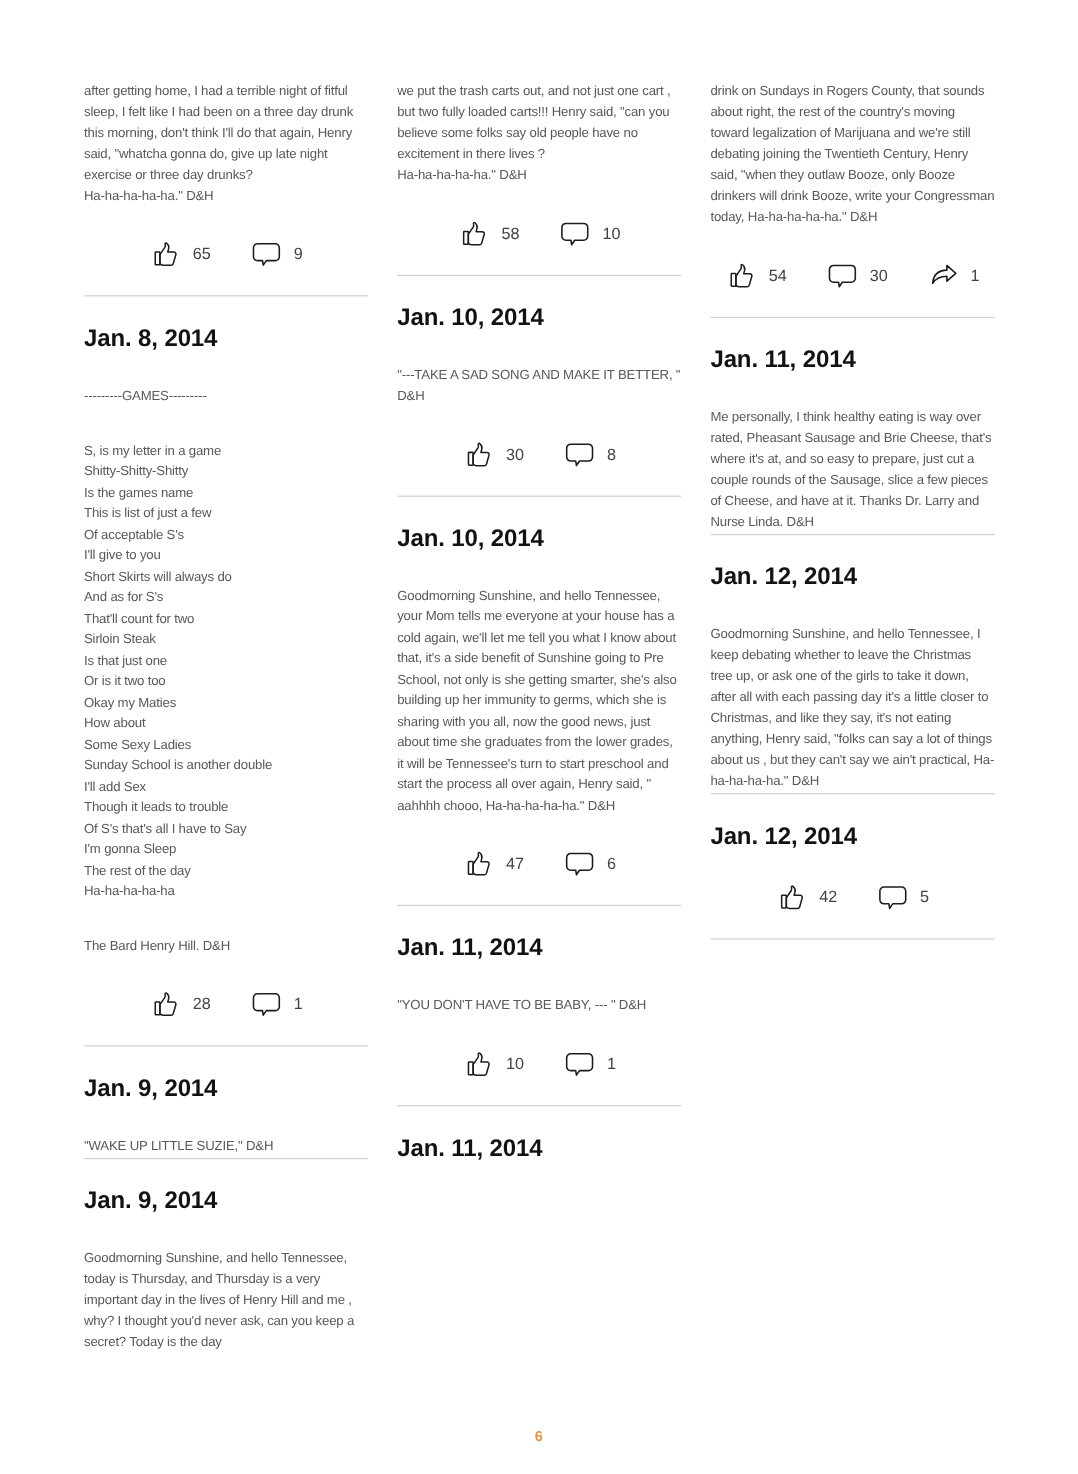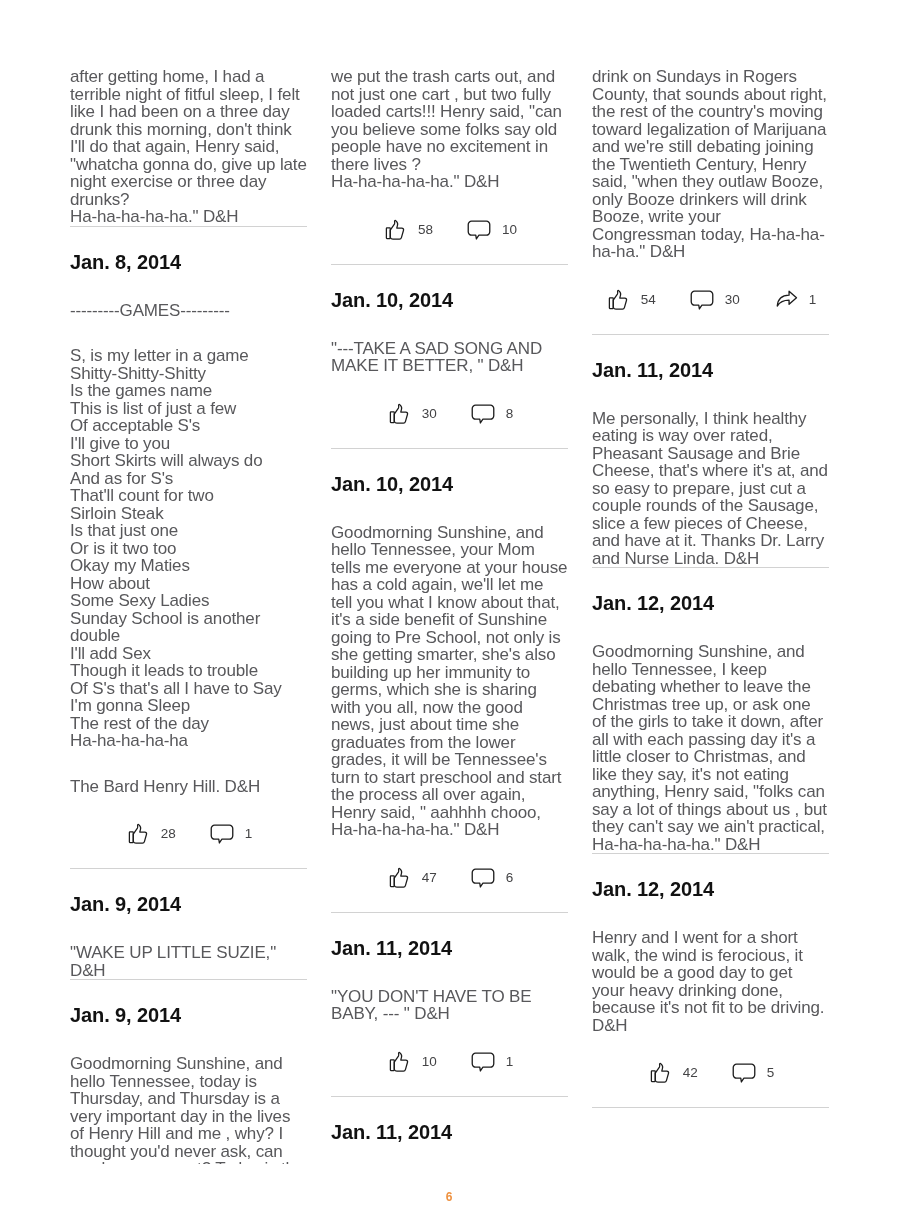--- a/index.html
+++ b/index.html
@@ -25,21 +25,21 @@
   .column{
     width:237px;height:1098px;
     overflow:hidden;
   }
   .post-date{
     font-size:20px;font-weight:bold;color:var(--heading-text);
     letter-spacing:-0.1px;
     margin:24px 0 0 0;
   }
   .post-text{
-    font-size:17px;line-height:17.5px;
+    font-size:11px;line-height:17.5px;
     letter-spacing:-0.15px;
     color:var(--body-text);
     margin:28px 0 0 0;
     white-space:pre-line;
   }
   .post:first-child > .post-text:first-child{margin-top:2px;}
   .divider{
     border:0;border-top:1px solid var(--divider);
     margin:0;
   }
@@ -61,20 +61,35 @@
 </style>
 </head>
 <body>
 
 <main class="page">
   <div class="columns">
       <div class="column">
         <section class="post">
           <p class="post-text">after getting home, I had a terrible night of fitful sleep, I felt like I had been on a three day drunk this morning, don't think I'll do that again, Henry said, "whatcha gonna do, give up late night exercise or three day drunks?
 Ha-ha-ha-ha-ha." D&amp;H</p>
+          <div class="reactions">
+            <span class="reaction">
+              <svg width="27" height="27" viewBox="0 0 32 32" stroke-linejoin="round" stroke-linecap="round">
+                <rect x="5.2" y="14.2" width="4.6" height="12.6" rx="0.6"></rect>
+                <path d="M9.8 25.4c0.5 1.1 1.9 1.9 3.1 1.9h7.9c1 0 1.9-0.7 2.2-1.7l2.5-8.7c0.4-1.3-0.6-2.6-2-2.6h-6l0.9-3.4c0.5-1.9-0.4-4.1-2-5.4c-0.7-0.6-1.7 0-1.5 0.9c0.2 1 0.3 2.4-0.2 3.2l-4.9 7.2z"></path>
+              </svg>
+              <span class="count">65</span>
+            </span>
+            <span class="reaction">
+              <svg width="28" height="25" viewBox="0 0 32 28" stroke-linejoin="round">
+                <path d="M7.5 4.5h17a3.8 3.8 0 0 1 3.8 3.8v8.4a3.8 3.8 0 0 1-3.8 3.8h-8.6l-2.9 4.3-0.7-4.3h-4.8a3.8 3.8 0 0 1-3.8-3.8v-8.4a3.8 3.8 0 0 1 3.8-3.8z"></path>
+              </svg>
+              <span class="count">9</span>
+            </span>
+          </div>
         </section>
         <hr class="divider">
         <section class="post">
           <h3 class="post-date">Jan. 8, 2014</h3>
           <p class="post-text">---------GAMES---------</p>
           <p class="post-text">S, is my letter in a game
 Shitty-Shitty-Shitty
 Is the games name
 This is list of just a few
 Of acceptable S's
@@ -239,21 +254,20 @@
           <p class="post-text">Me personally, I think healthy eating is way over rated, Pheasant Sausage and Brie Cheese, that's where it's at, and so easy to prepare, just cut a couple rounds of the Sausage, slice a few pieces of Cheese, and have at it. Thanks Dr. Larry and Nurse Linda. D&amp;H</p>
         </section>
         <hr class="divider">
         <section class="post">
           <h3 class="post-date">Jan. 12, 2014</h3>
           <p class="post-text">Goodmorning Sunshine, and hello Tennessee, I keep debating whether to leave the Christmas tree up, or ask one of the girls to take it down, after all with each passing day it's a little closer to Christmas, and like they say, it's not eating anything, Henry said, "folks can say a lot of things about us , but they can't say we ain't practical, Ha-ha-ha-ha-ha." D&amp;H</p>
         </section>
         <hr class="divider">
         <section class="post">
           <h3 class="post-date">Jan. 12, 2014</h3>
-          <p class="post-text">Henry and I went for a short walk, the wind is ferocious, it would be a good day to get your heavy drinking done, because it's not fit to be driving. D&amp;H</p>
           <div class="reactions">
             <span class="reaction">
               <svg width="27" height="27" viewBox="0 0 32 32" stroke-linejoin="round" stroke-linecap="round">
                 <rect x="5.2" y="14.2" width="4.6" height="12.6" rx="0.6"></rect>
                 <path d="M9.8 25.4c0.5 1.1 1.9 1.9 3.1 1.9h7.9c1 0 1.9-0.7 2.2-1.7l2.5-8.7c0.4-1.3-0.6-2.6-2-2.6h-6l0.9-3.4c0.5-1.9-0.4-4.1-2-5.4c-0.7-0.6-1.7 0-1.5 0.9c0.2 1 0.3 2.4-0.2 3.2l-4.9 7.2z"></path>
               </svg>
               <span class="count">42</span>
             </span>
             <span class="reaction">
               <svg width="28" height="25" viewBox="0 0 32 28" stroke-linejoin="round">

